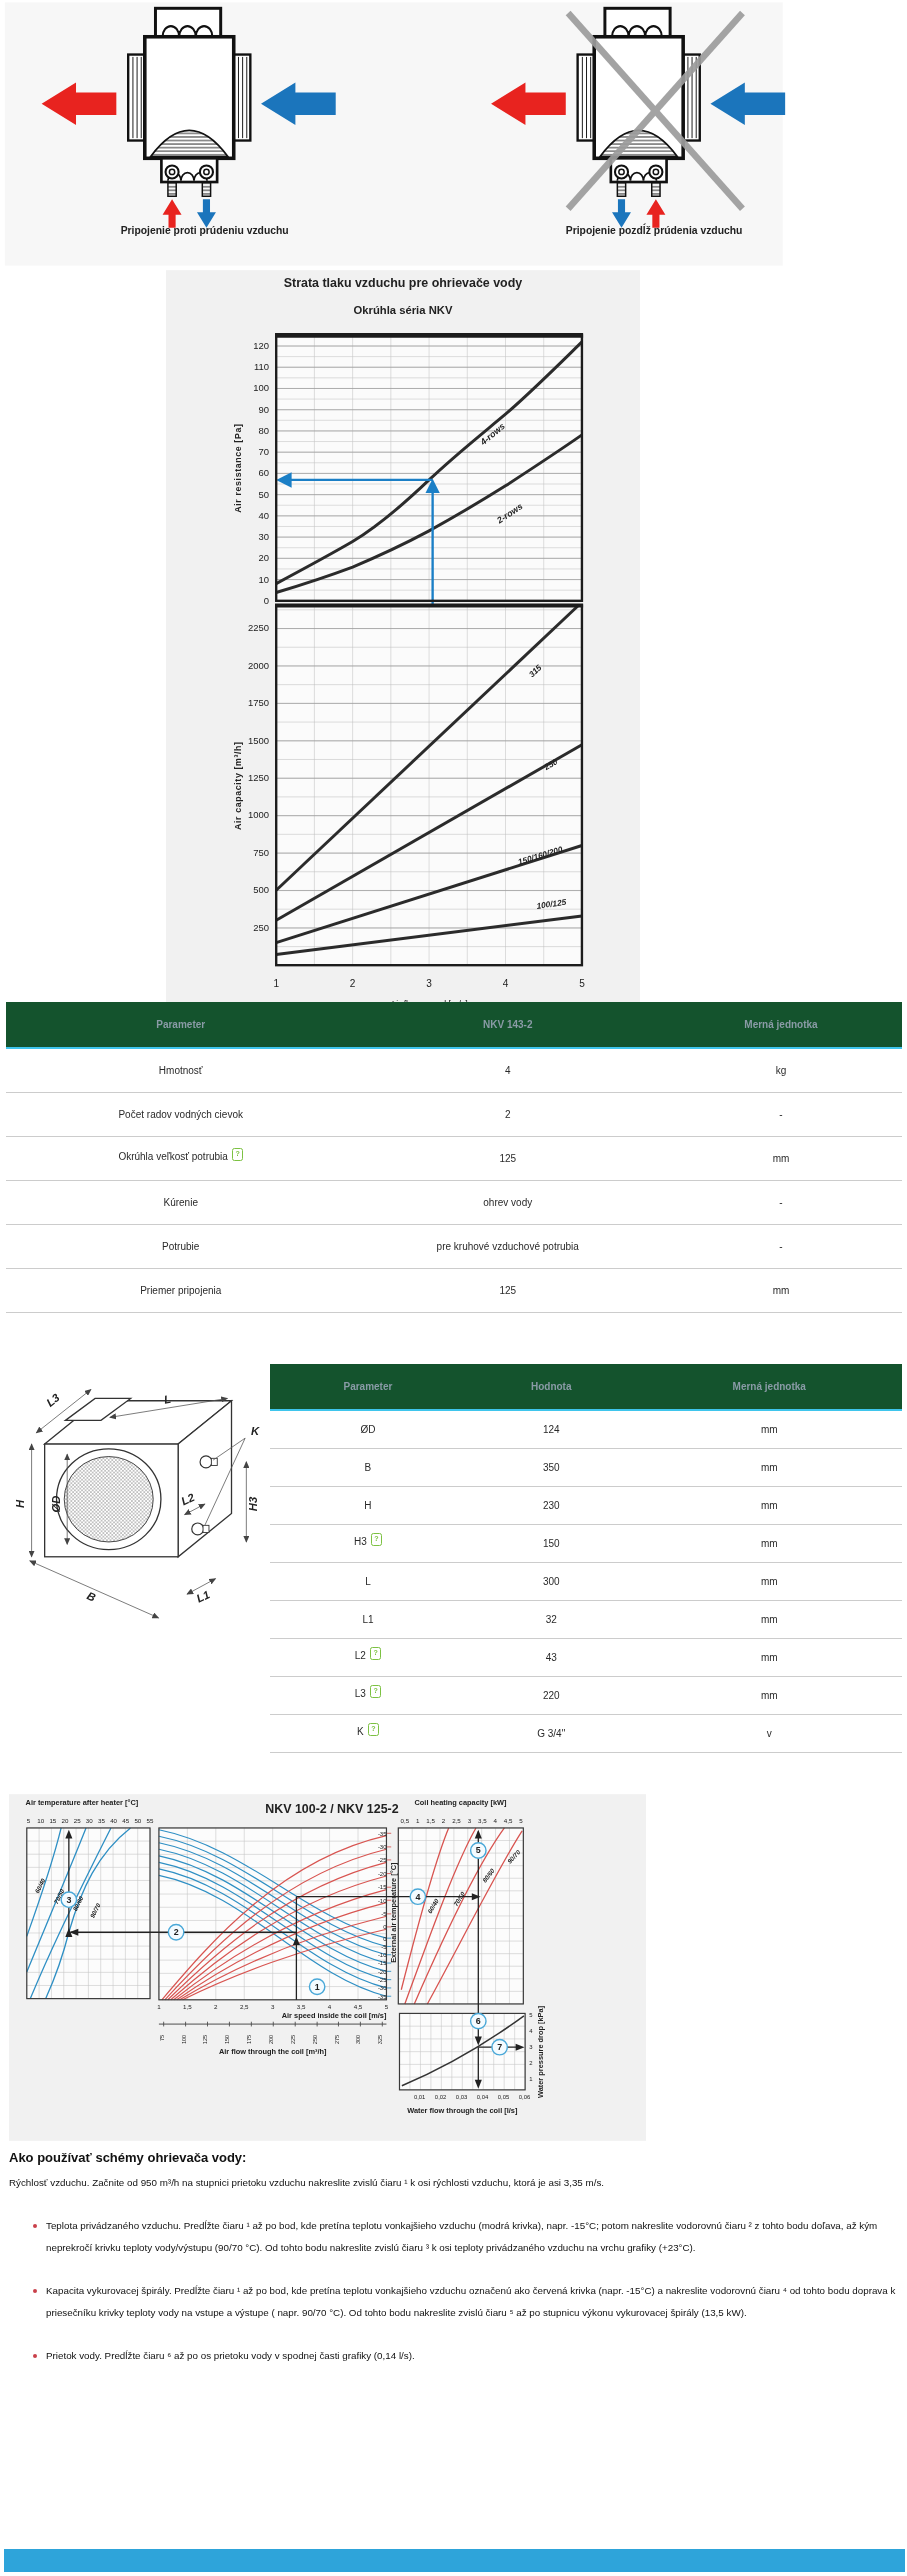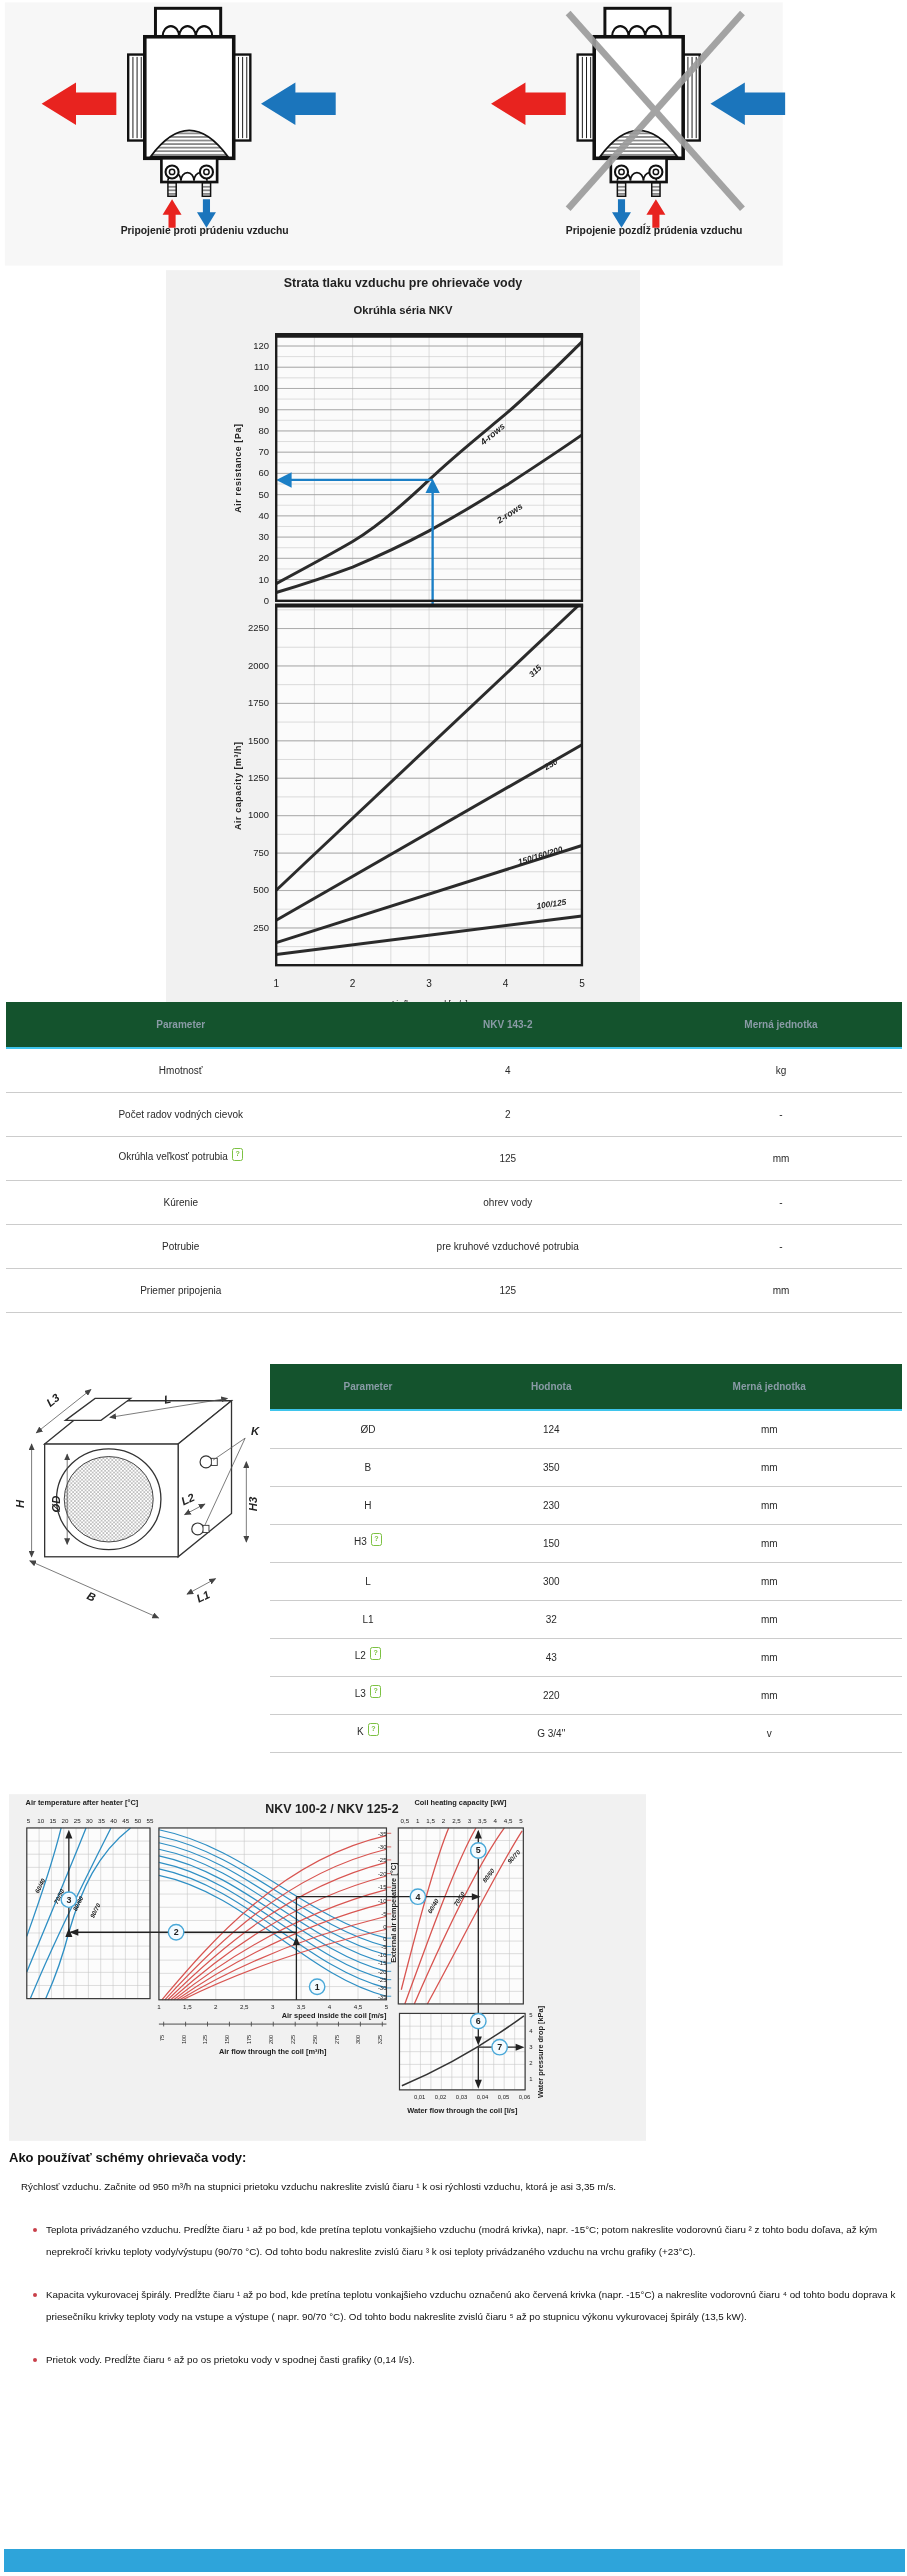--- a/index.html
+++ b/index.html
@@ -21,21 +21,21 @@
   .tbl2 .t-row{height:37px;}
   .c{text-align:center;}
   .tbl1 .c1{width:39%;} .tbl1 .c2{width:34%;} .tbl1 .c3{width:27%;}
   .tbl2 .c1{width:31%;} .tbl2 .c2{width:27%;} .tbl2 .c3{width:42%;}
   .help{display:inline-block;width:9px;height:11.3px;line-height:10.7px;margin-left:4.2px;
         border:1.2px solid #7cc142;border-radius:2.4px;color:#7cc142;background:#fff;
         font-size:7.1px;font-weight:bold;text-align:center;position:relative;top:-4.2px;}
   
   .instr{position:absolute;left:9px;top:2150px;width:890px;font-size:9.8px;color:#111;}
   .instr h3{font-size:13px;margin:0 0 8.3px 0;}
-  .instr p{margin:12px;line-height:2.1;}
+  .instr p{margin:0;line-height:2.1;}
   .instr ul{list-style:none;margin:15.4px 0 0 24px;padding:0;}
   .instr li{position:relative;padding-left:13px;margin:21px 0;line-height:2.25;}
   .instr li::before{content:"";position:absolute;left:0;top:9px;width:4.2px;height:4.2px;
         border-radius:50%;background:#c9404a;}
   .accent-bar{position:absolute;left:3.6px;top:2549px;width:901px;height:22.5px;background:#2ea4da;}
 </style>
 </head>
 <body>
 
 <svg class="abs" style="left:0;top:0" width="908" height="268" viewBox="0 0 1531 452">

